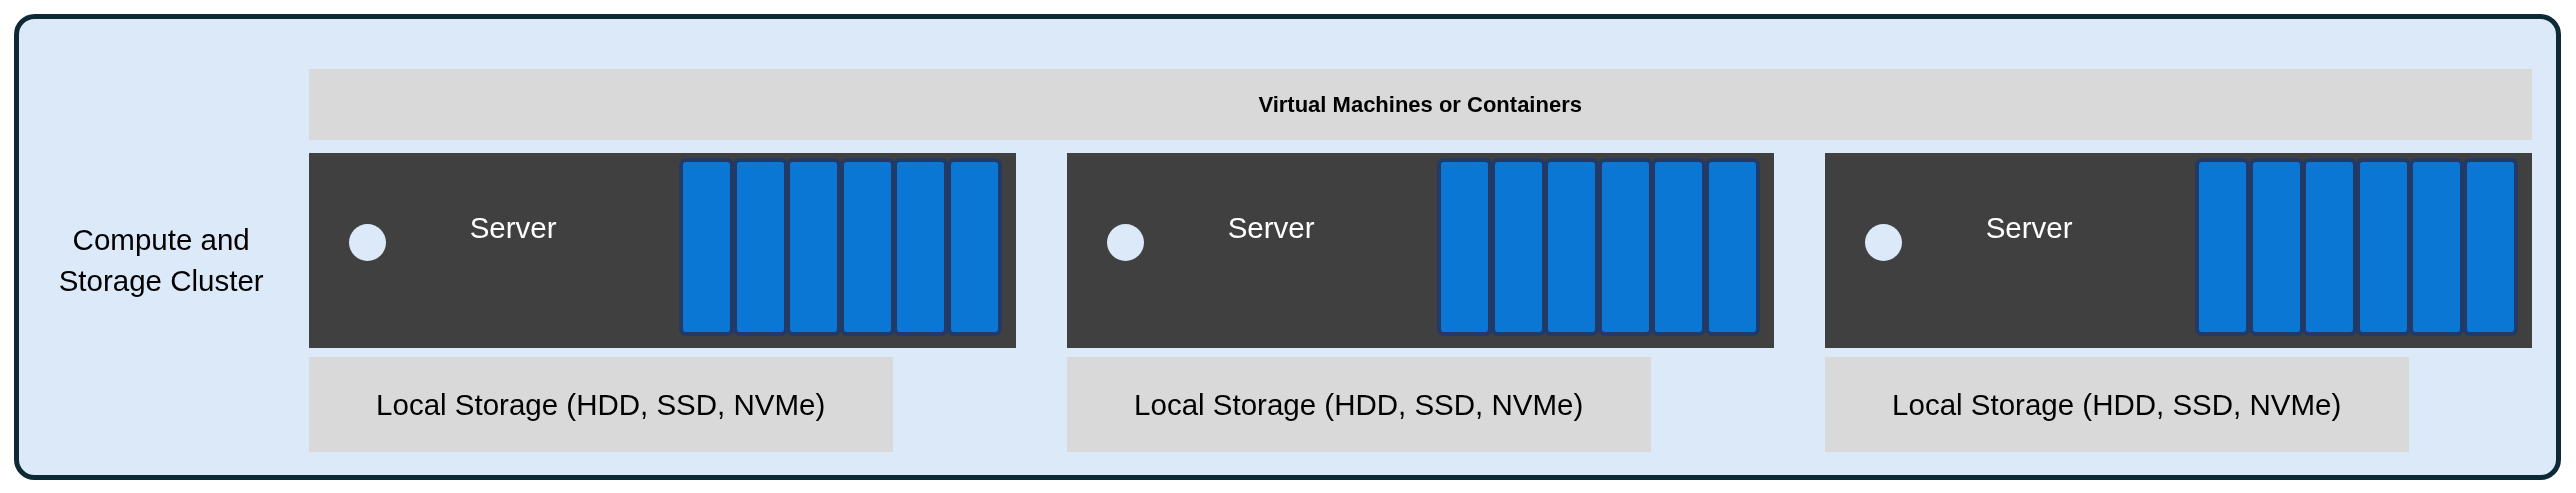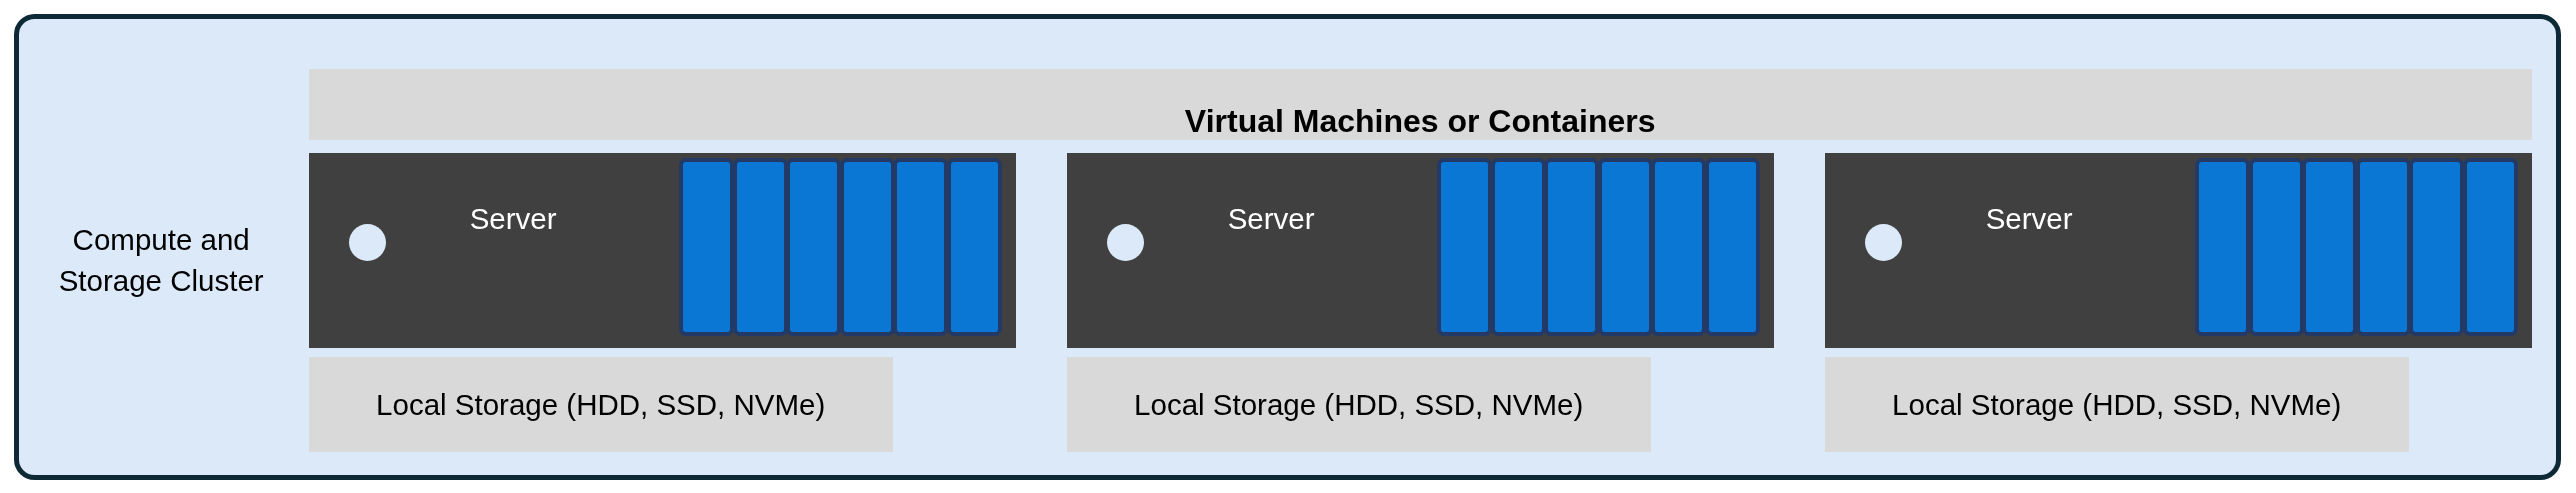--- a/index.html
+++ b/index.html
@@ -28,37 +28,37 @@
 
   .cluster-label{
     position:absolute;left:40px;top:200px;
     font-size:29.5px;line-height:41px;color:var(--text);
     white-space:pre-line;text-align:center;
   }
 
   .vm-header{
     position:absolute;left:290px;top:50px;width:2223px;height:71px;
     background:var(--bar-fill);
-    display:flex;align-items:flex-end;justify-content:center;
-    font-size:32px;font-weight:bold;color:var(--text);
+    display:flex;align-items:center;justify-content:center;
+    font-size:22px;font-weight:bold;color:var(--text);
   }
 
   .column{position:absolute;top:0;width:707px;height:494px;}
   .col-0{left:290px;} .col-1{left:1048px;} .col-2{left:1806px;}
 
   .server{
     position:absolute;left:0;top:134px;width:707px;height:195px;
     background:var(--server-fill);
   }
   .led{
     position:absolute;left:40px;top:71px;width:37px;height:37px;
     border-radius:50%;background:var(--led-fill);
   }
   .server-label{
-    position:absolute;left:161px;top:51px;
+    position:absolute;left:161px;top:60px;
     font-size:29.5px;line-height:29.5px;color:var(--server-text);
   }
   .disks{
     position:absolute;right:13.7px;top:4.8px;width:323px;height:178px;
     display:flex;
   }
   .disk{
     flex:1 1 0;height:178px;
     background:var(--disk-fill);
     border:4.1px solid var(--disk-border);

